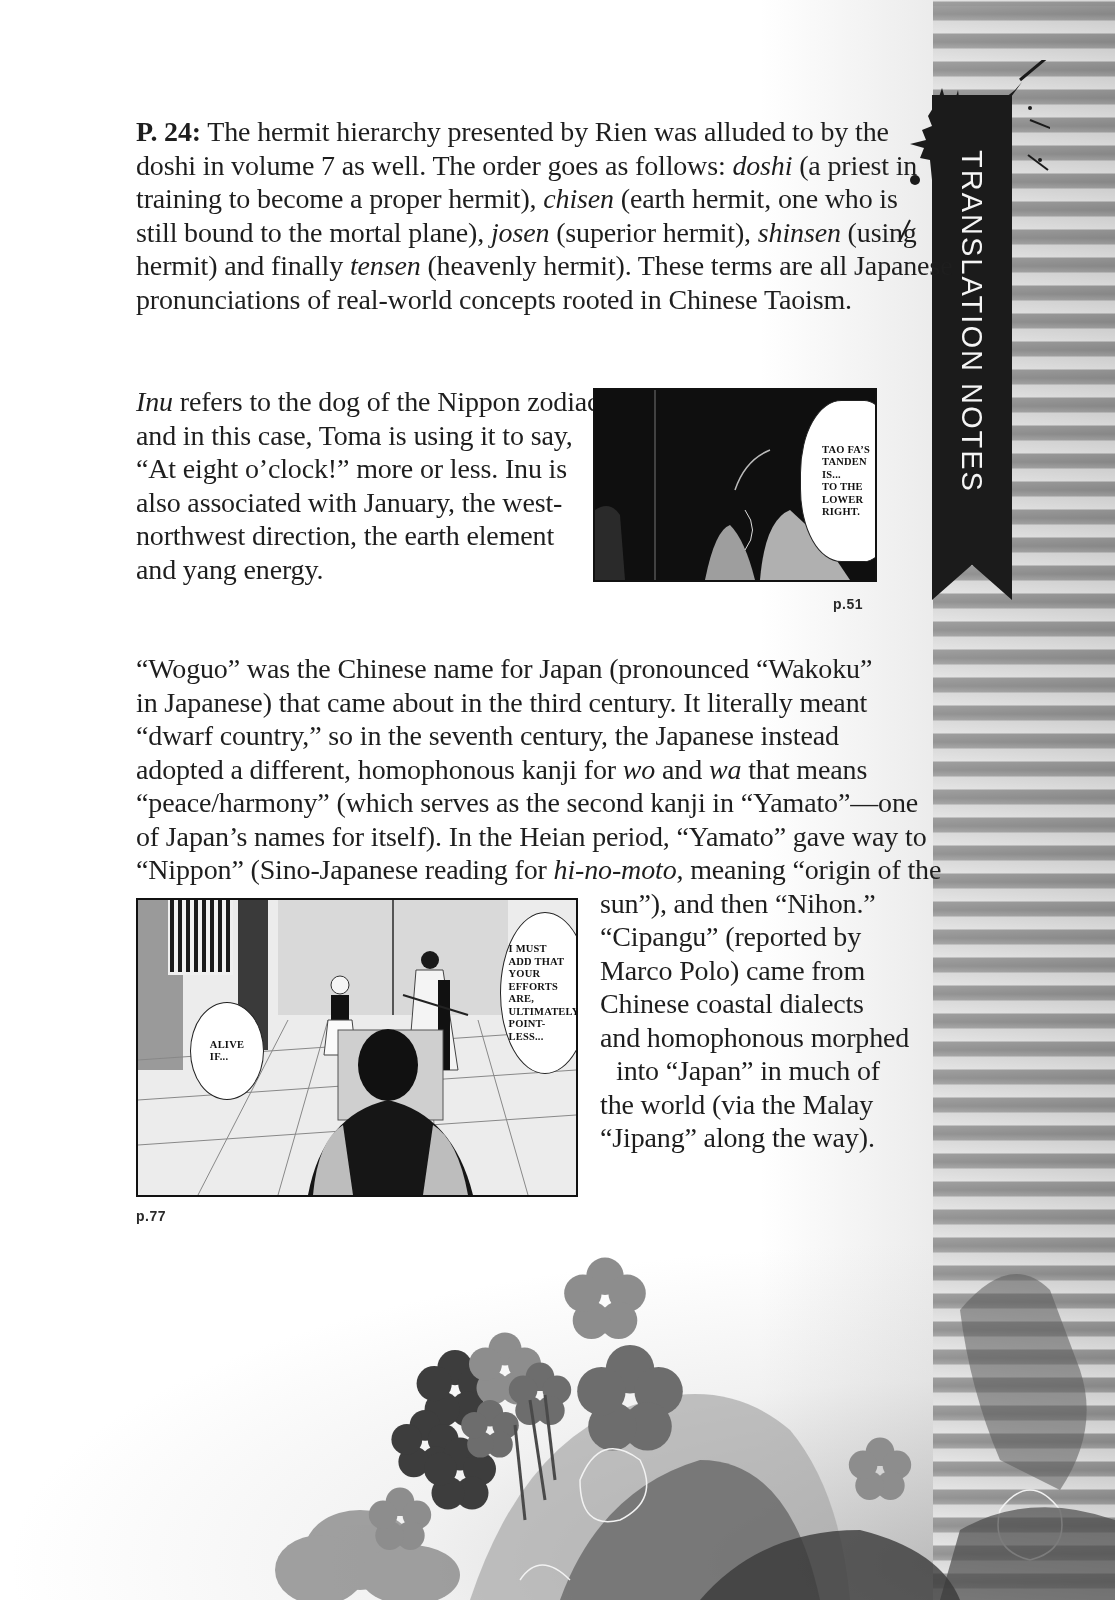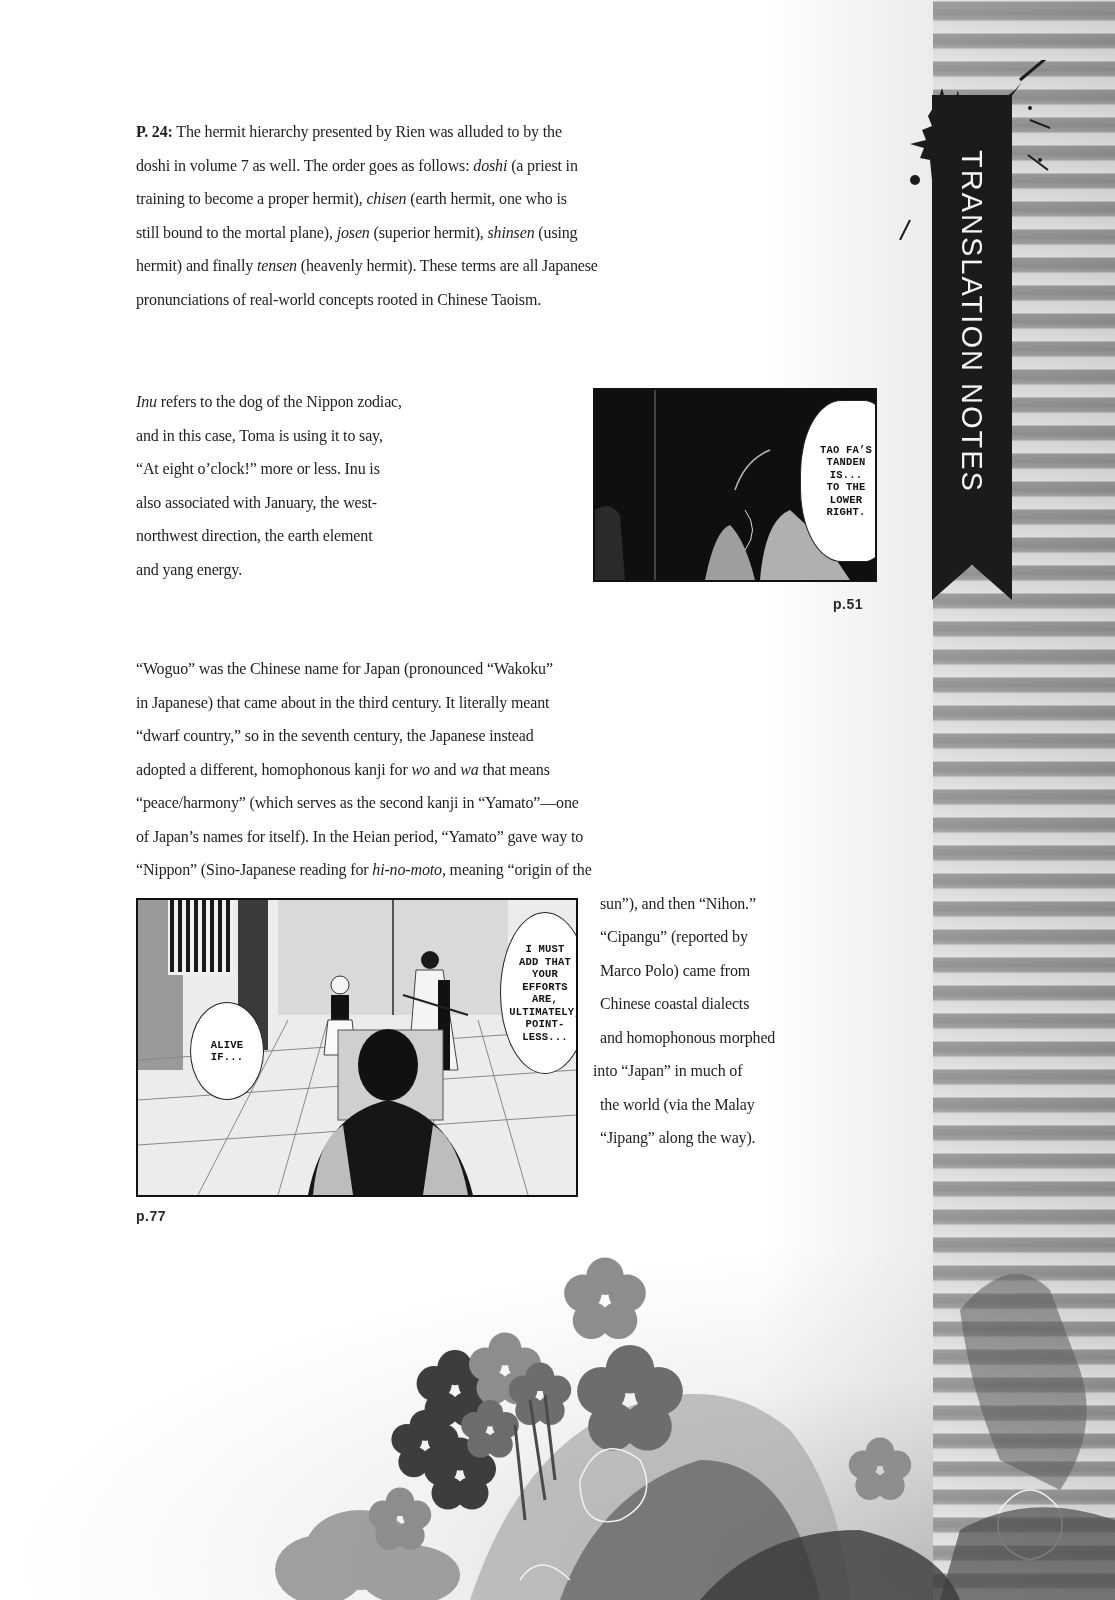--- a/index.html
+++ b/index.html
@@ -39,39 +39,39 @@
     writing-mode:vertical-rl;
     font-family:"Liberation Sans","DejaVu Sans",sans-serif;
     font-size:29px; letter-spacing:2px; color:#f5f5f5;
     display:flex; align-items:center; justify-content:flex-start;
     line-height:80px;
   }
   .splat { position:absolute; left:880px; top:60px; width:170px; height:180px; }
 
   .line {
     position:absolute; left:136px; white-space:nowrap;
-    font-size:16px; line-height:33.6px; letter-spacing:-0.15px;
+    font-size:28px; line-height:33.6px; letter-spacing:-0.15px;
   }
   .line i { font-style:italic; }
   .b { font-weight:bold; }
 
   .pageref {
     position:absolute; font-family:"Liberation Sans","DejaVu Sans",sans-serif;
     font-weight:bold; font-size:14px; color:#2a2a2a; letter-spacing:0.5px;
   }
 
   .panel { position:absolute; border:2px solid #111; overflow:hidden; }
   .panel1 { left:593px; top:388px; width:280px; height:190px; background:#0f0f0f; }
   .panel2 { left:136px; top:898px; width:438px; height:295px; background:#e8e8e8; }
 
   .bubble {
     position:absolute; background:#fff; border:1.5px solid #222;
     border-radius:50%;
-    font-family:Liberation Mono, monospace;
-    font-size:10.5px; line-height:12.5px; text-align:center; color:#111;
+    font-family:Liberation Serif, serif;
+    font-size:10.5px; line-height:12.5px; text-align:left; color:#111;
     display:flex; align-items:center; justify-content:center;
     white-space:pre-line; font-weight:bold; letter-spacing:0.2px;
   }
   .flowers { position:absolute; left:0; top:1230px; width:1115px; height:370px; }
 </style>
 </head>
 <body>
 
 <div class="wash"></div>
 <div class="wash2"></div>
@@ -134,21 +134,21 @@
   <div class="line" style="top:753px"><span>adopted a different, homophonous kanji for </span><i>wo</i><span> and </span><i>wa</i><span> that means</span></div>
   <div class="line" style="top:786px">“peace/harmony” (which serves as the second kanji in “Yamato”—one</div>
   <div class="line" style="top:820px">of Japan’s names for itself). In the Heian period, “Yamato” gave way to</div>
   <div class="line" style="top:853px"><span>“Nippon” (Sino-Japanese reading for </span><i>hi-no-moto</i><span>, meaning “origin of the</span></div>
 
   <div class="line" style="top:887px;left:600px">sun”), and then “Nihon.”</div>
   <div class="line" style="top:920px;left:600px">“Cipangu” (reported by</div>
   <div class="line" style="top:954px;left:600px">Marco Polo) came from</div>
   <div class="line" style="top:987px;left:600px">Chinese coastal dialects</div>
   <div class="line" style="top:1021px;left:600px">and homophonous morphed</div>
-  <div class="line" style="top:1054px;left:593px">into “Japan” in much of</div>
+  <div class="line" style="top:1054px;left:616px">into “Japan” in much of</div>
   <div class="line" style="top:1088px;left:600px">the world (via the Malay</div>
   <div class="line" style="top:1121px;left:600px">“Jipang” along the way).</div>
 
   <div class="panel panel2">
     <svg width="438" height="295" viewBox="0 0 438 295" style="position:absolute;left:0;top:0">
       <rect width="438" height="295" fill="#ececec"></rect>
 
       <rect x="140" y="0" width="230" height="115" fill="#d9d9d9"></rect>
       <line x1="255" y1="0" x2="255" y2="115" stroke="#555" stroke-width="2"></line>
 

